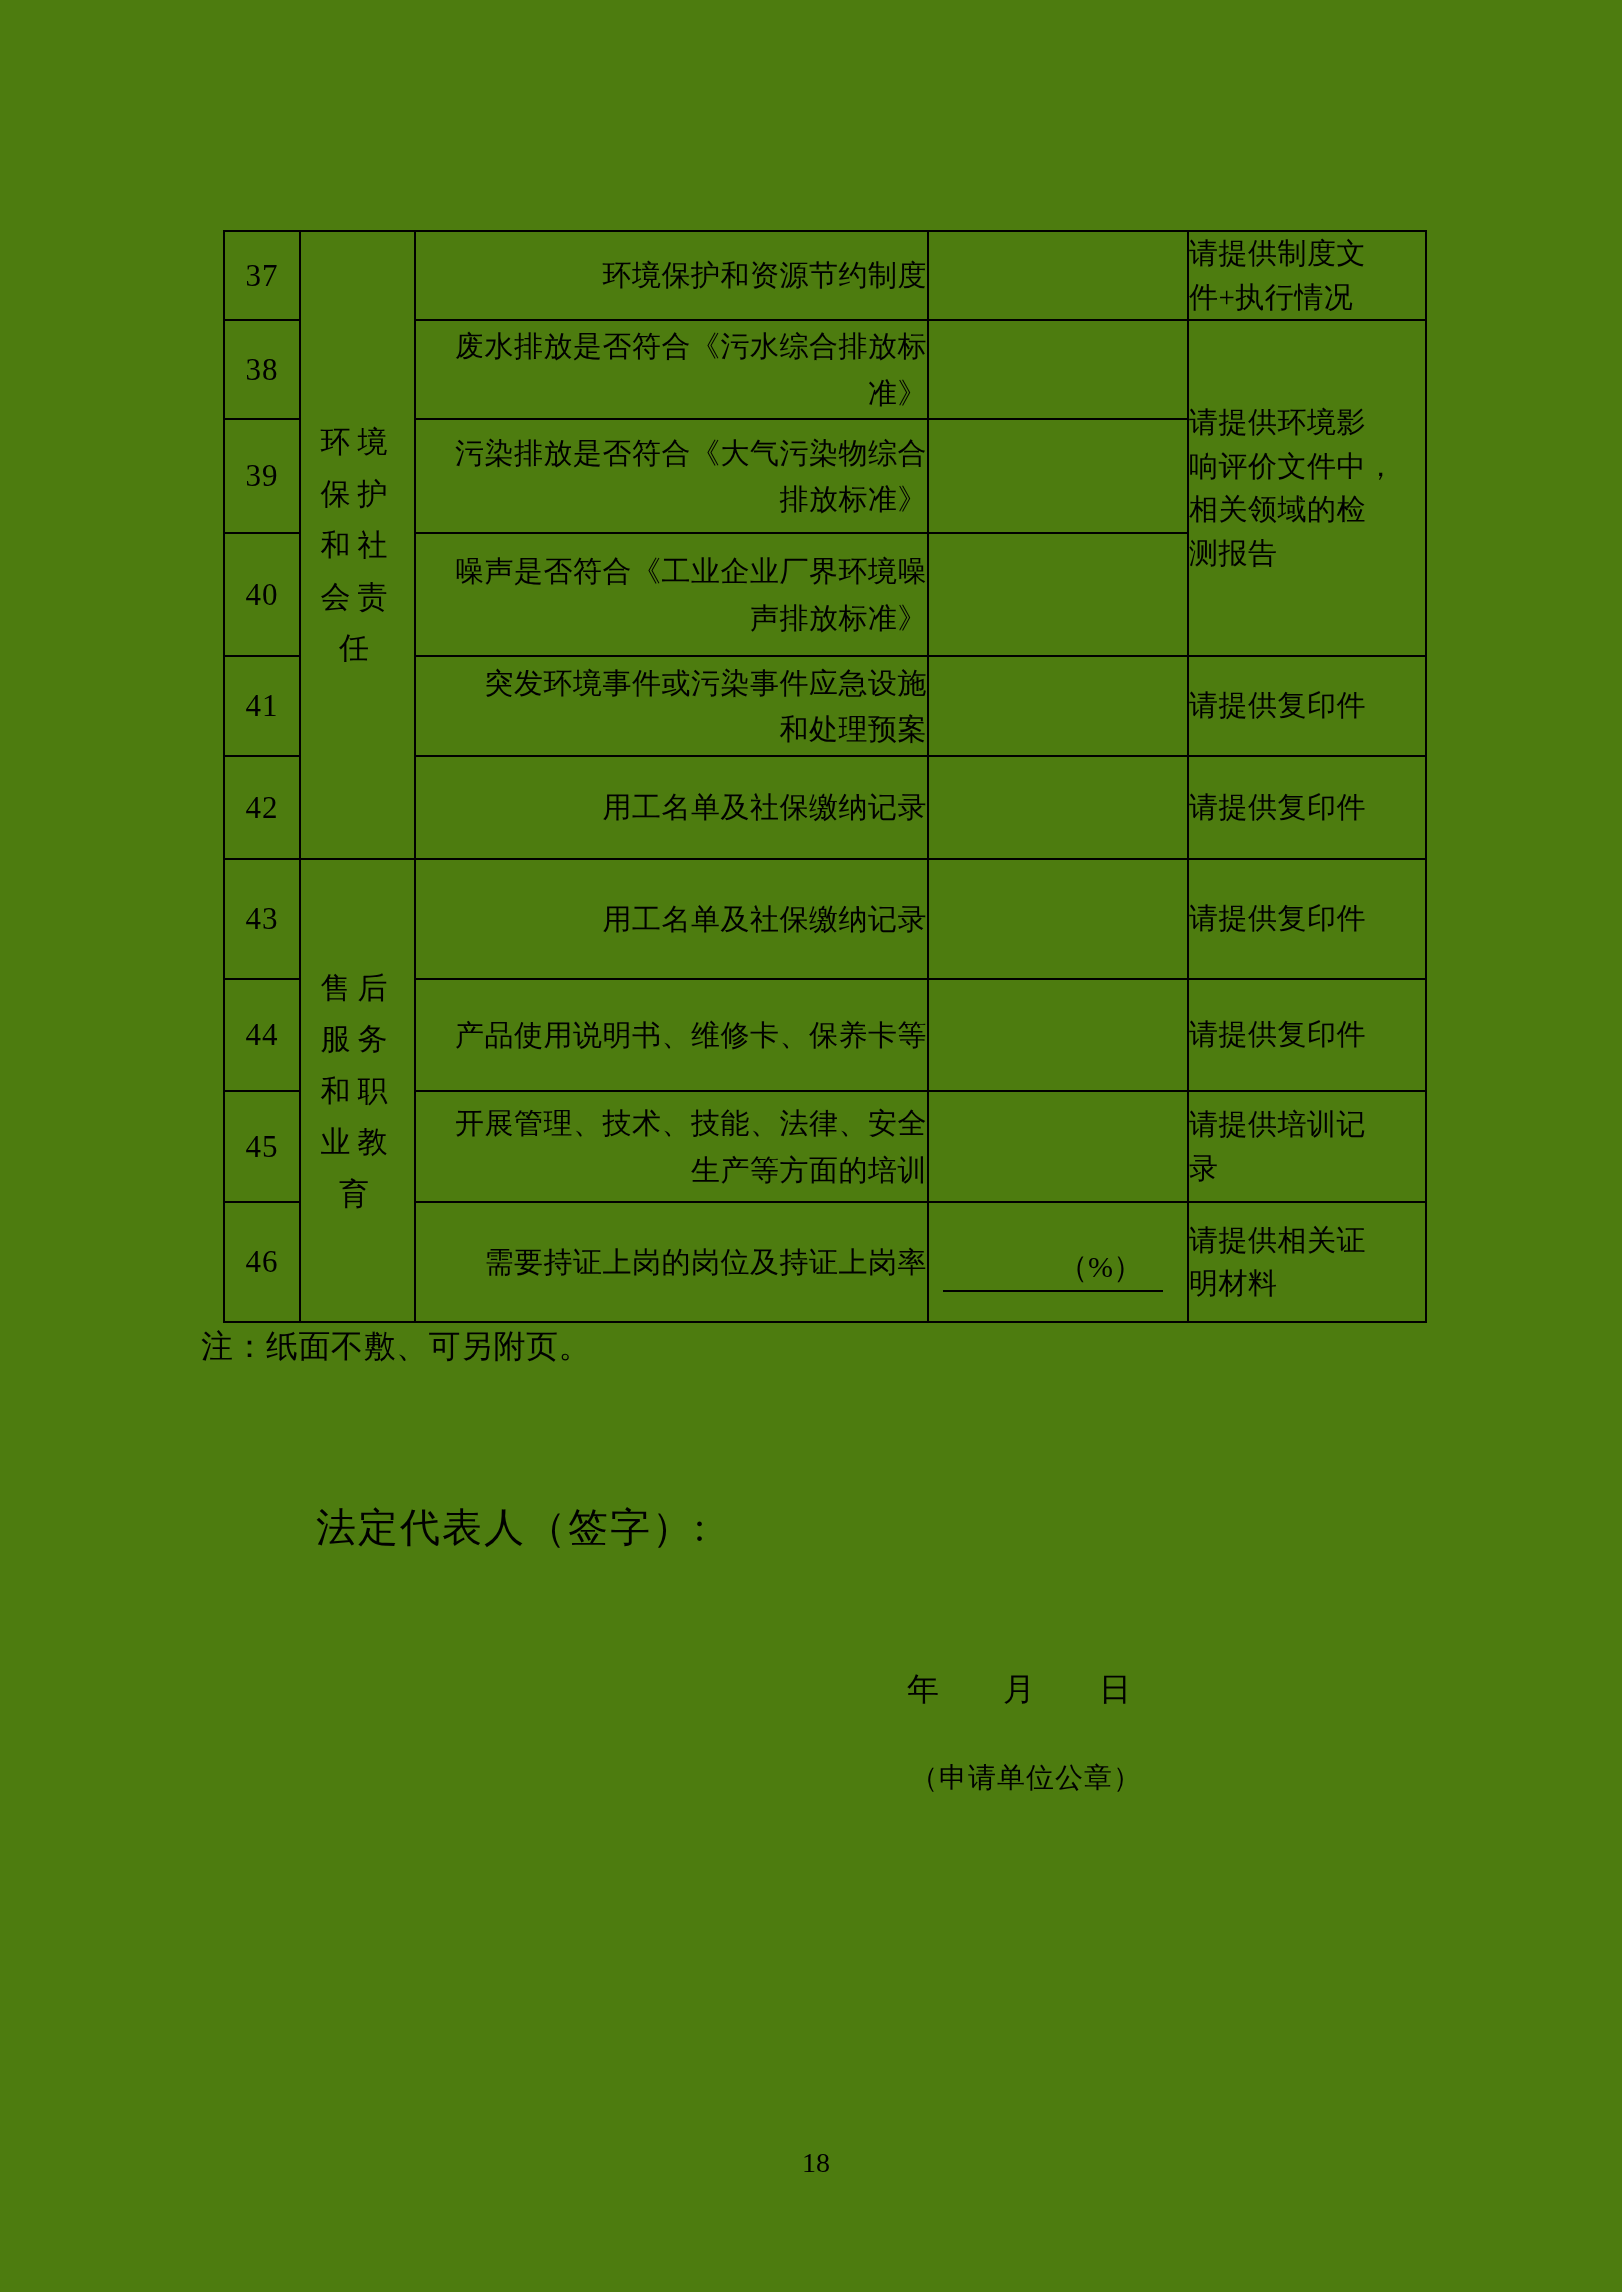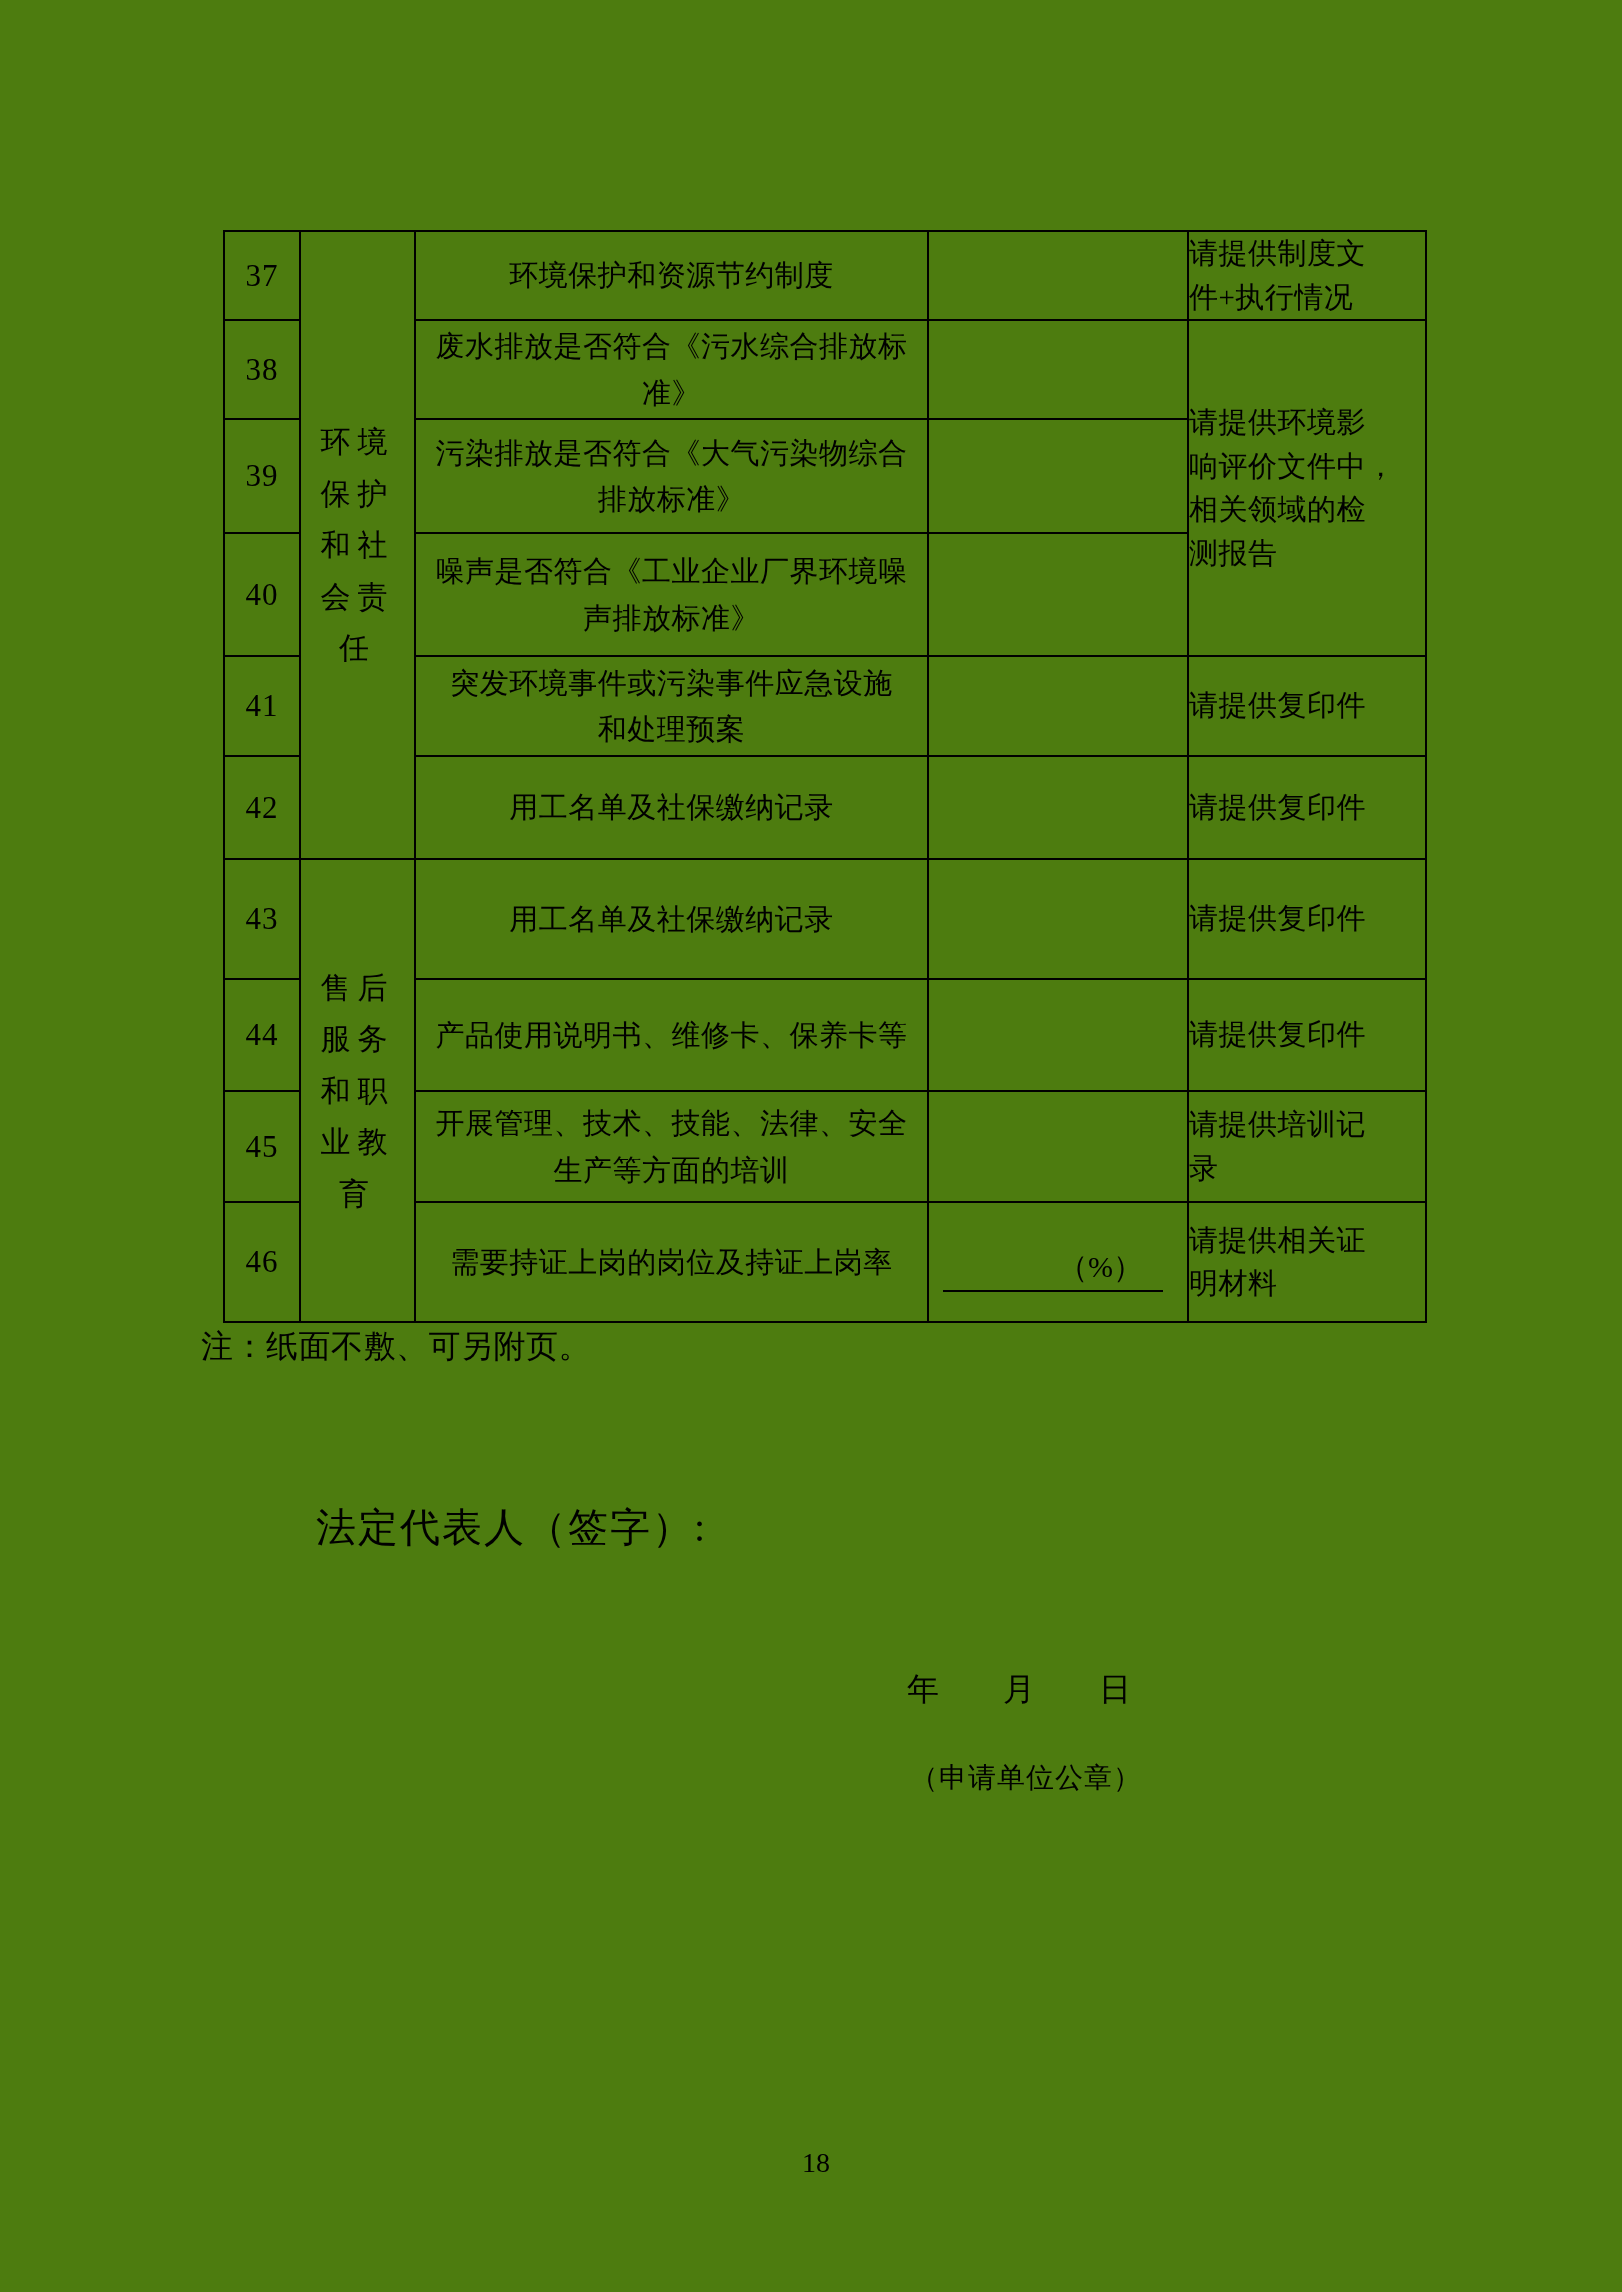--- a/index.html
+++ b/index.html
@@ -44,21 +44,21 @@
     line-height: 1.72;
     white-space: pre-line;
   }
   td.item {
     padding-left: 20.6px;
     padding-right: 5.9px;
     font-size: 29px;
     letter-spacing: 0.5px;
     line-height: 1.6;
     white-space: pre-line;
-    text-align: center;
+    text-align: right;
     margin-left: 32px;
   }
   td.val {
     text-align: left;
   }
   td.rem {
     padding-left: 17.6px;
     padding-right: 3.9px;
     font-size: 29px;
     letter-spacing: 0.5px;

